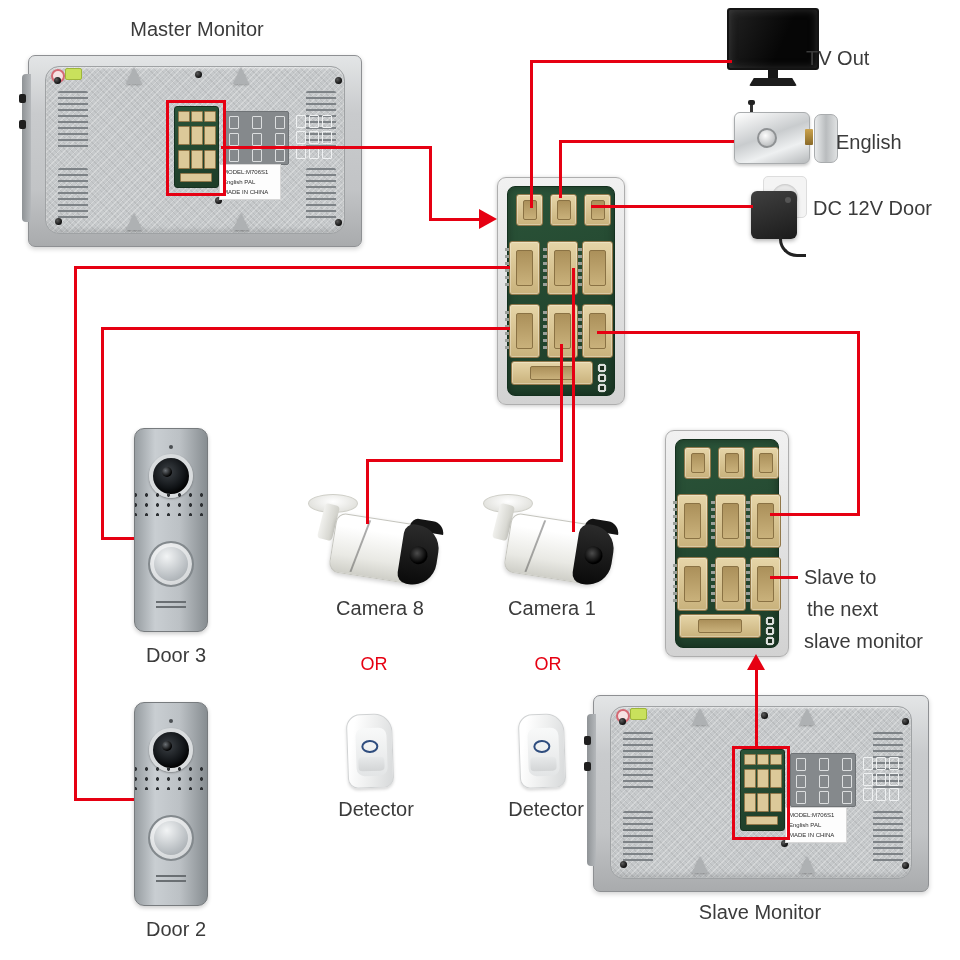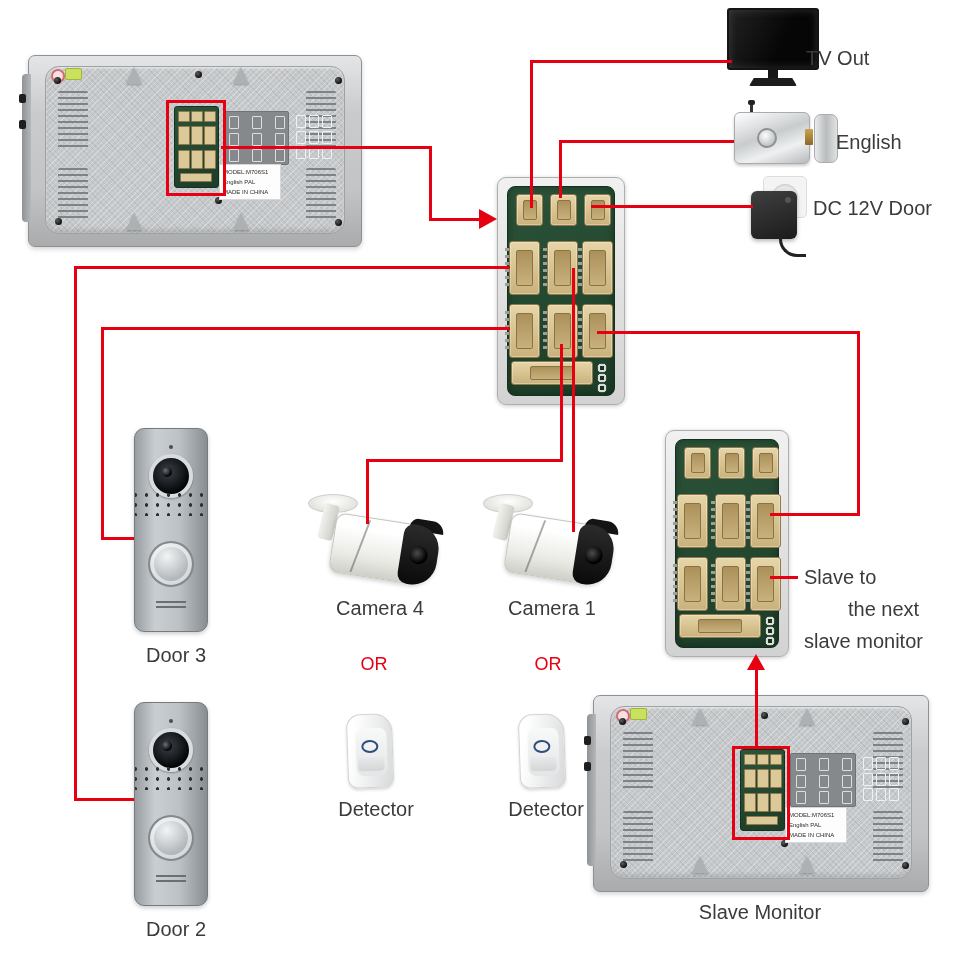--- a/index.html
+++ b/index.html
@@ -232,20 +232,21 @@
         <div class="mini-conn" style="left: 29px; top: 43px; width: 10px; height: 17px;"></div>
         <div class="mini-conn" style="left: 5px; top: 66px; width: 30px; height: 7px;"></div>
       </div>
     <div class="dev-label" style="left:190px;top:108px;">
       <div>MODEL:M706S1</div>
       <div>English PAL</div>
       <div>MADE IN CHINA</div>
     </div>
   </div>
   <div class="hl-rect" style="left:166px;top:100px;width:54px;height:90px;"></div>
+  <div class="lbl center" style="left:77px;top:18px;width:240px;">Master Monitor</div>
 
   <div class="tv" style="left:727px;top:8px;">
     <div class="tv-screen"></div>
     <div class="tv-neck"></div>
     <div class="tv-base"></div>
   </div>
   <div class="lbl" style="left:806px;top:47px;">TV Out</div>
 
   <div class="lock" style="left:734px;top:112px;">
     <div class="lock-ant"></div>
@@ -324,21 +325,21 @@
     <div class="cam-base" style="left:3px;top:4px;"></div>
     <div class="cam-stem" style="left:16px;top:14px;"></div>
     <div class="cam-body" style="left:27px;top:30px;">
       <div class="cam-hood"></div>
       <div class="cam-seam"></div>
       <div class="cam-front">
         <div class="cam-lens"></div>
       </div>
     </div>
   </div>
-  <div class="lbl center" style="left:330px;top:597px;width:100px;">Camera 4</div>
+  <div class="lbl center" style="left:330px;top:597px;width:100px;">Camera 8</div>
 
   <div class="camera" style="left:480px;top:490px;width:140px;height:100px;">
     <div class="cam-base" style="left:3px;top:4px;"></div>
     <div class="cam-stem" style="left:16px;top:14px;"></div>
     <div class="cam-body" style="left:27px;top:30px;">
       <div class="cam-hood"></div>
       <div class="cam-seam"></div>
       <div class="cam-front">
         <div class="cam-lens"></div>
       </div>
@@ -399,21 +400,21 @@
       <div class="conn" style="left: 13px; top: 183px; width: 80px; height: 22px;">
         <i></i>
       </div>
       <div class="hole" style="left: 99px; top: 185px; width: 10px; height: 10px;"></div>
       <div class="hole" style="left: 99px; top: 195px; width: 10px; height: 10px;"></div>
       <div class="hole" style="left: 99px; top: 205px; width: 10px; height: 10px;"></div>
     </div>
 
   <div>
     <div class="lbl" style="left:804px;top:566px;">Slave to</div>
-    <div class="lbl" style="left:848px;top:598px;">the next</div>
+    <div class="lbl" style="left:807px;top:598px;">the next</div>
     <div class="lbl" style="left:804px;top:630px;">slave monitor</div>
   </div>
   <div class="wire h" style="left:770px;top:576px;width:28px;"></div>
 
   <div class="monitor" style="left:593px;top:695px;width:334px;height:195px;">
     <div class="mon-side"></div>
     <div class="mon-knob" style="top:40px;"></div>
     <div class="mon-knob" style="top:66px;"></div>
     <div class="mon-panel"></div>
     <div class="stk-red" style="left:22px;top:13px;"></div>

